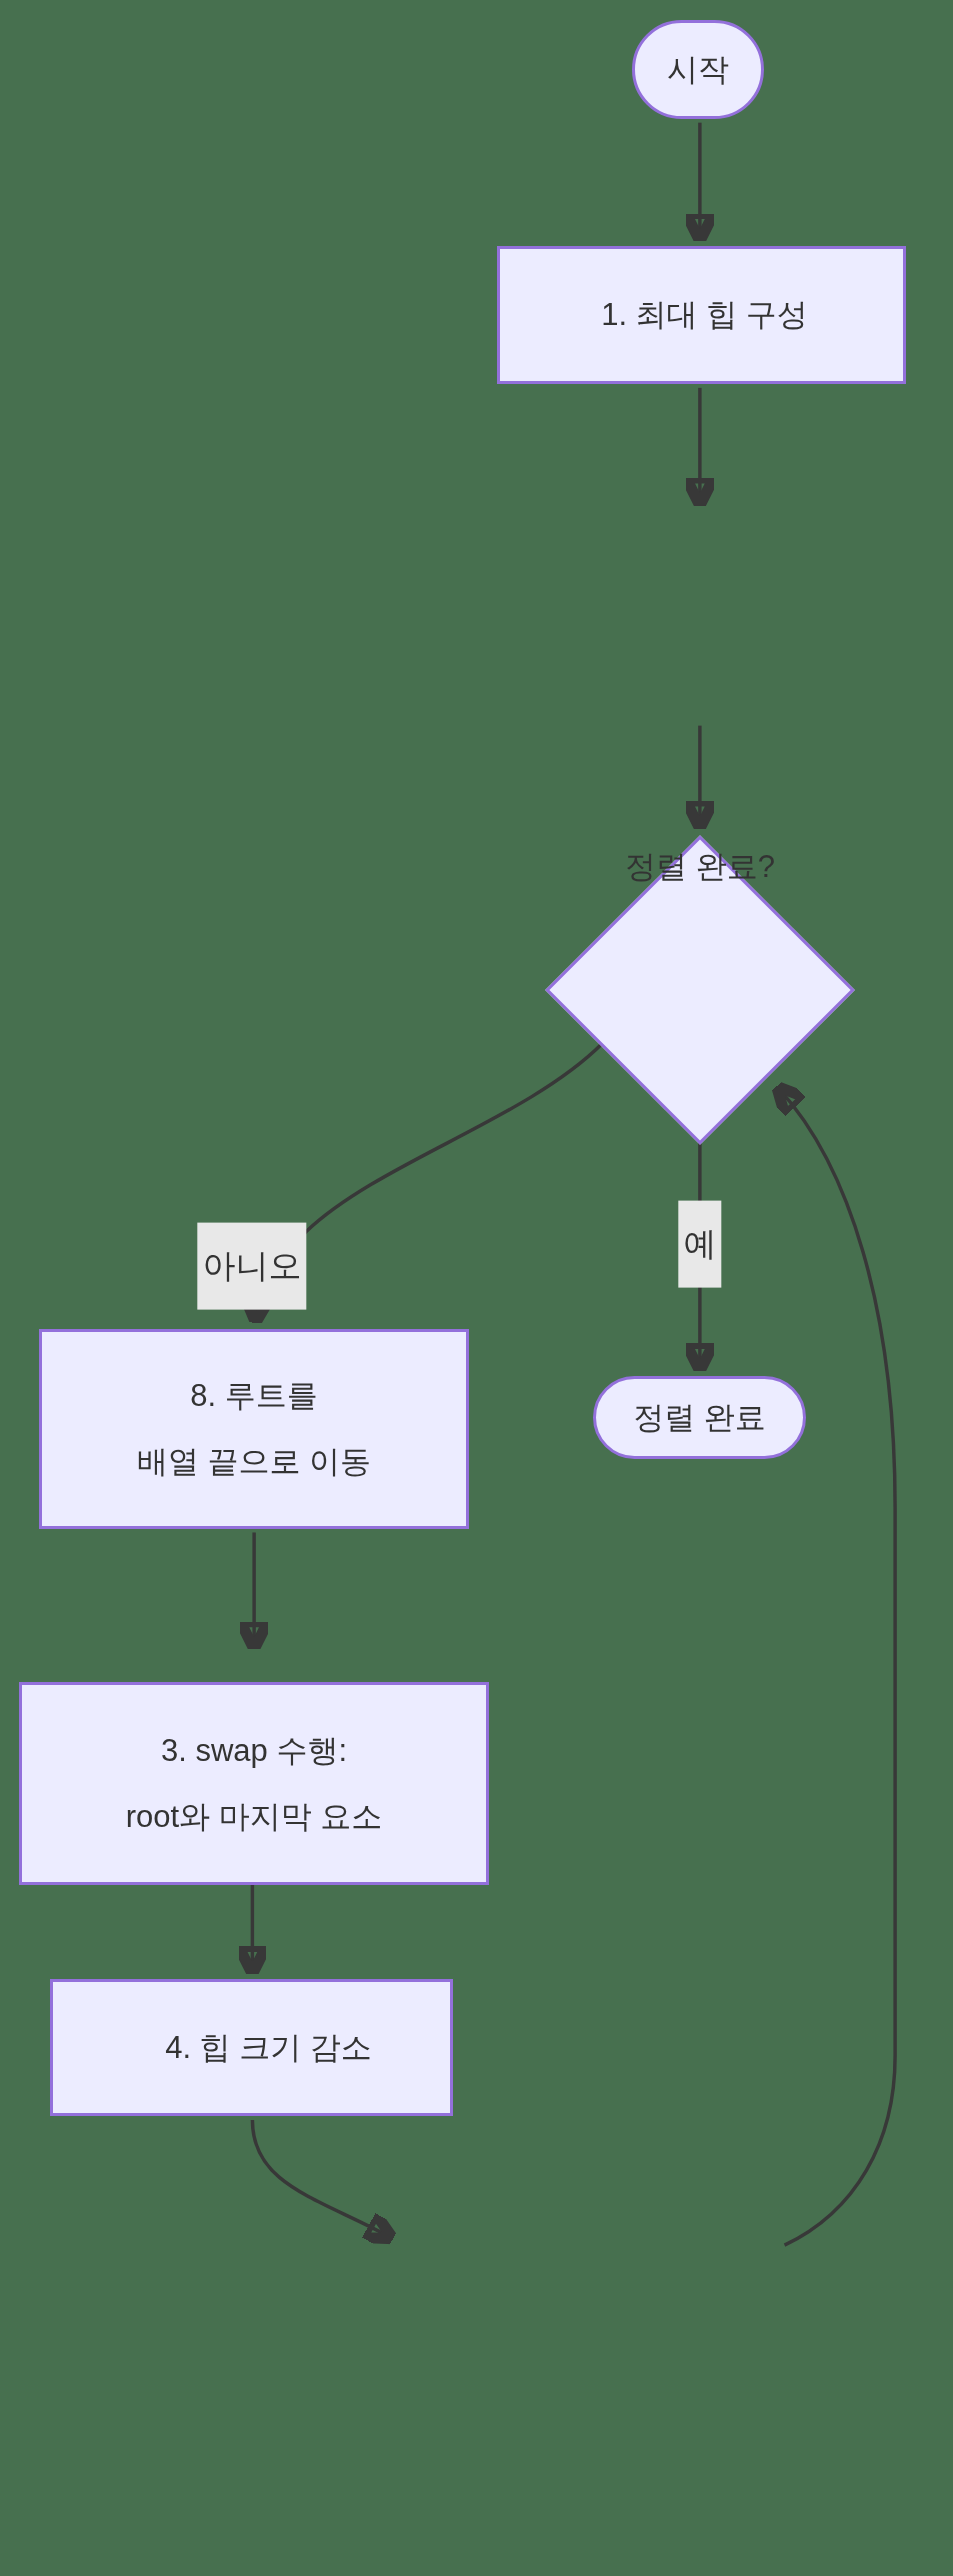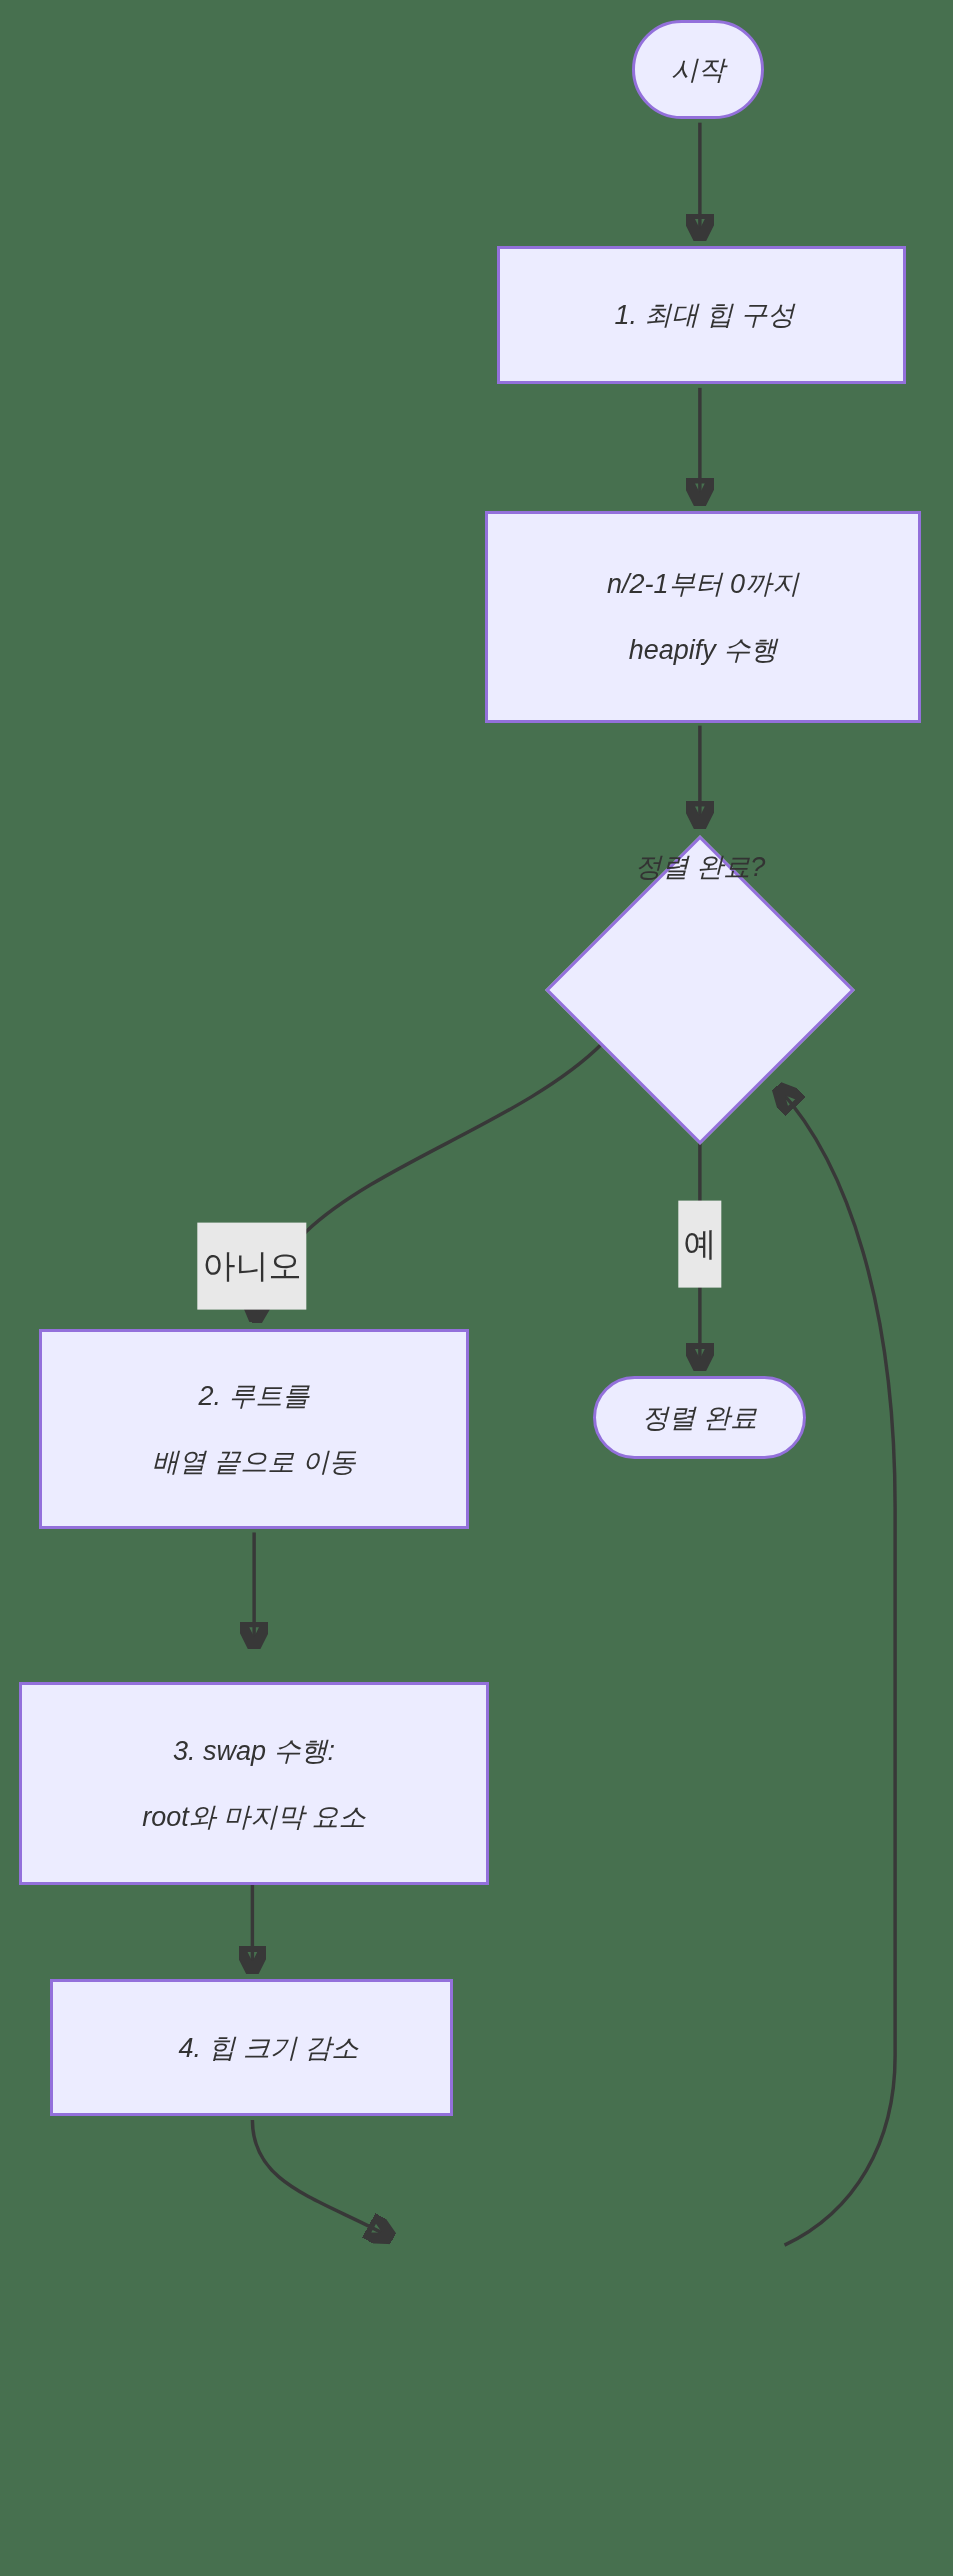--- a/index.html
+++ b/index.html
@@ -27,24 +27,23 @@
     background: #ECECFF;
     border: 3.5px solid #9370DB;
     box-sizing: border-box;
     display: flex;
     align-items: center;
     justify-content: center;
     text-align: center;
   }
   .node-label {
     color: #333333;
-    font-size: 27px;
+    font-size: 31px;
     line-height: 66px;
     white-space: pre-line;
-    font-style: italic;
   }
   .stadium { border-radius: 50px; }
 
   .diamond {
     position: absolute;
     z-index: 2;
     display: flex;
     align-items: flex-start;
     justify-content: center;
     text-align: center;
@@ -98,35 +97,31 @@
   </svg>
 
   <div class="node stadium" style="left:632px; top:20px; width:132px; height:99px;">
     <span class="node-label">시작</span>
   </div>
 
   <div class="node" style="left:497px; top:246px; width:409px; height:138px;padding-left:6px;">
     <span class="node-label">1. 최대 힙 구성</span>
   </div>
 
-  <div class="node" style="left:485px; top:511px; width:436px; height:212px;">
-    <span class="node-label">n/2-1부터 0까지
-heapify 수행</span>
-  </div>
 
   <div class="diamond" style="left:547px; top:834px; width:306px; height:311px;">
     <div class="diamond-shape"></div>
     <span class="node-label">정렬 완료?</span>
   </div>
 
   <div class="edge-label" style="left:252px; top:1266px;">아니오</div>
   <div class="edge-label" style="left:700px; top:1244px;">예</div>
 
   <div class="node" style="left:39px; top:1329px; width:430px; height:200px;">
-    <span class="node-label">2. 루트를
+    <span class="node-label">8. 루트를
 배열 끝으로 이동</span>
   </div>
 
   <div class="node stadium" style="left:593px; top:1376px; width:213px; height:83px;">
     <span class="node-label">정렬 완료</span>
   </div>
 
   <div class="node" style="left:19px; top:1654px; width:470px; height:203px;margin-top:28px;">
     <span class="node-label">3. swap 수행:
 root와 마지막 요소</span>

